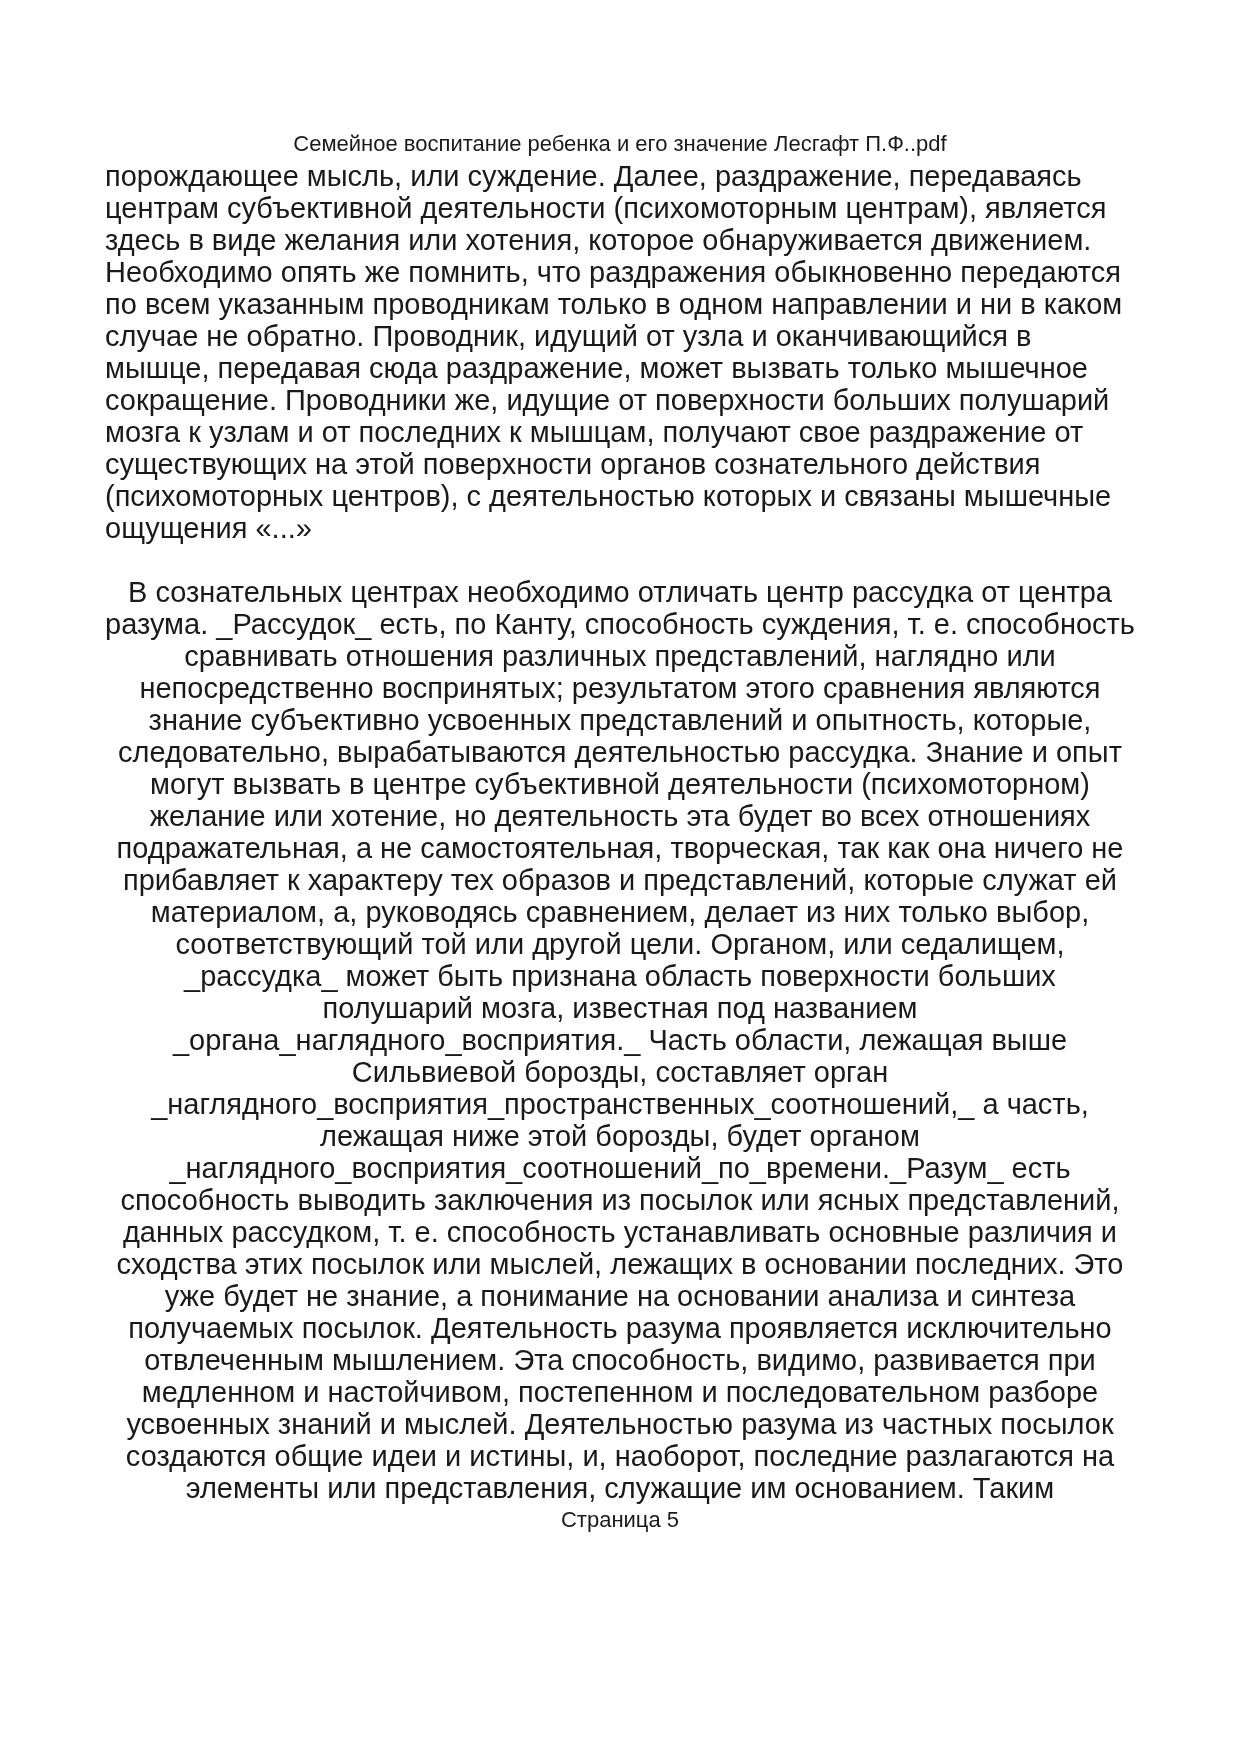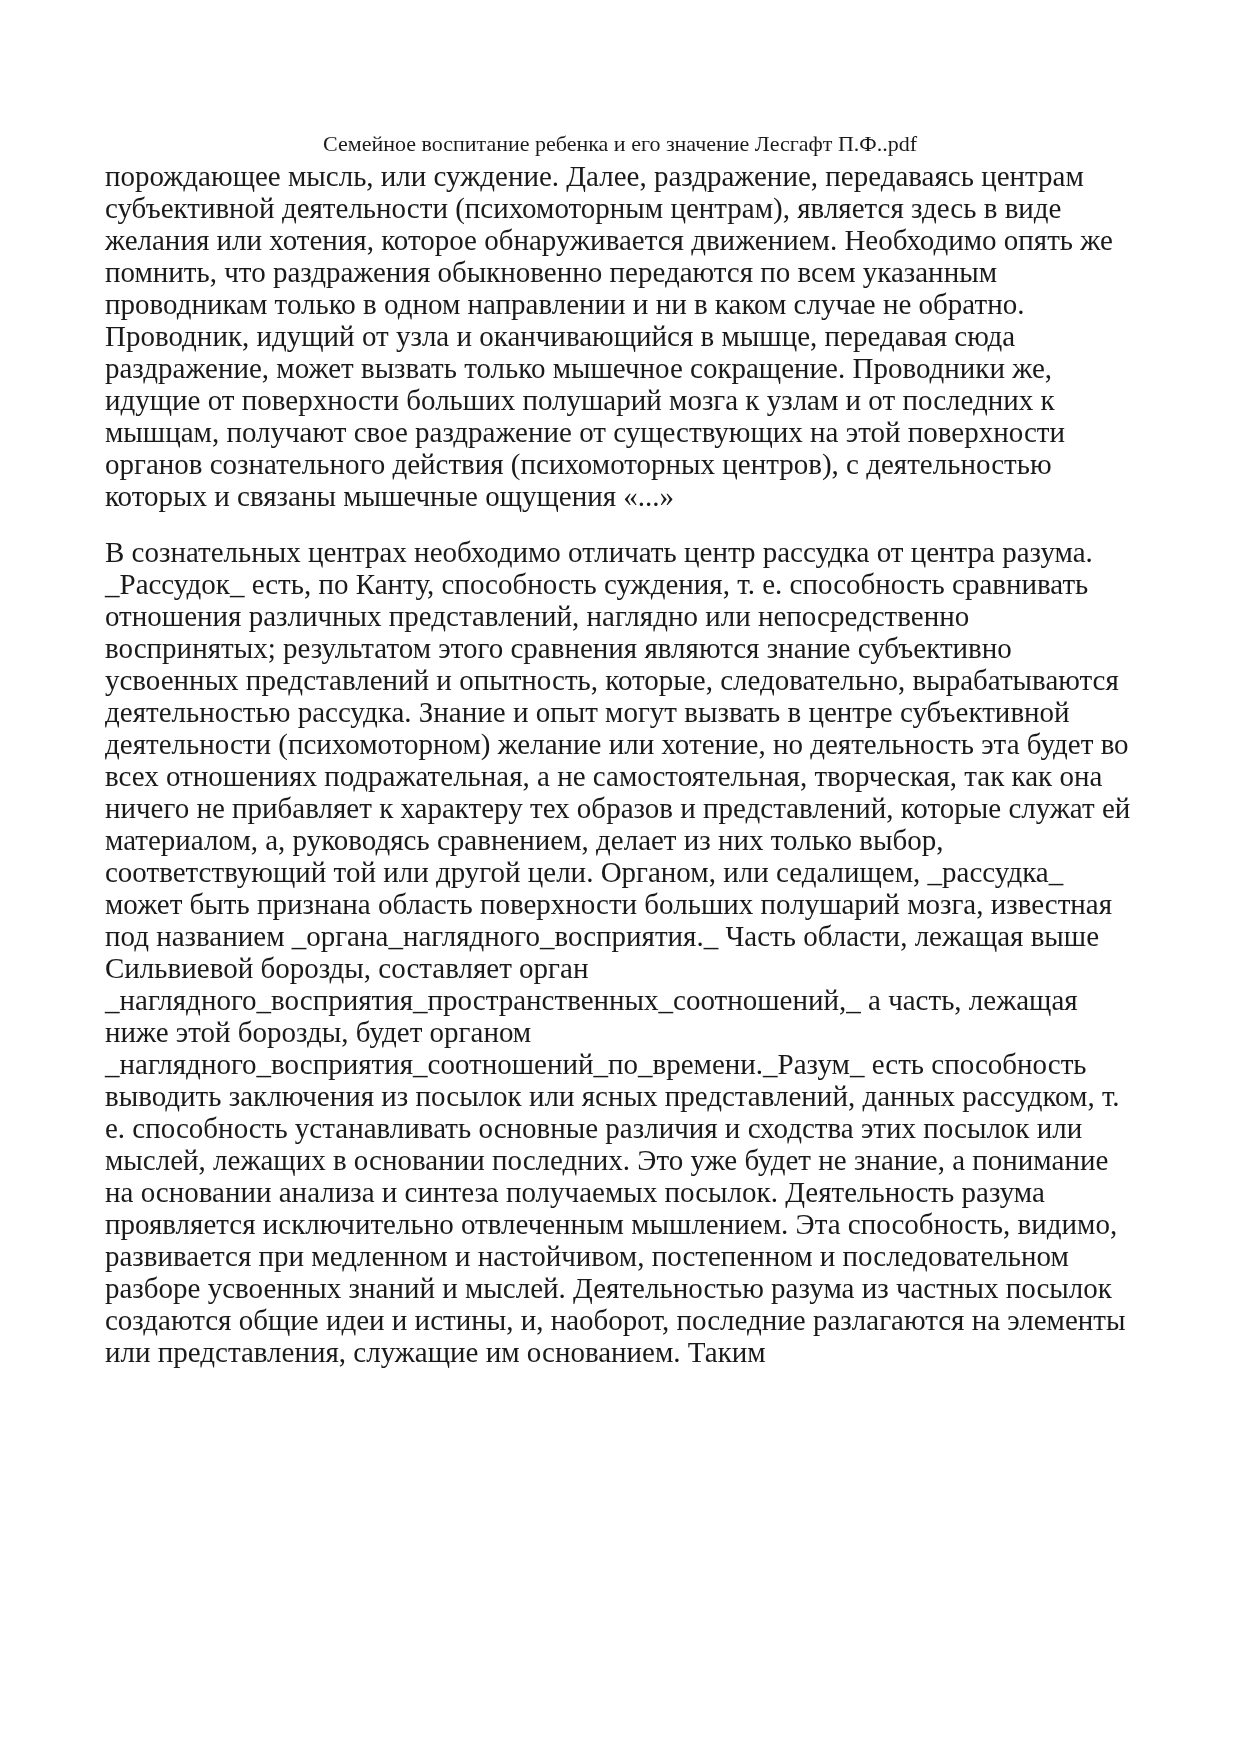--- a/index.html
+++ b/index.html
@@ -13,49 +13,50 @@
     font-family: "Liberation Sans", "DejaVu Sans", sans-serif;
     color: #1a1a1a;
     -webkit-font-smoothing: antialiased;
   }
   .page {
     box-sizing: border-box;
     width: 1240px;
     height: 1754px;
     padding: 128px 105px 0 105px;
     overflow: hidden;
-    font-family: Liberation Serif, serif;
   }
   .doc-title {
     font-size: 22px;
     line-height: 32px;
     text-align: center;
     white-space: nowrap;
   }
   .para {
     font-size: 29px;
     line-height: 32px;
     margin: 0;
     text-align: left;
     max-width: 1030px;
     word-wrap: break-word;
     overflow-wrap: break-word;
   }
   .para + .para {
-    margin-top: 24px; 
+    margin-top: 32px; 
+    text-align: center;
   }
   .page-footer {
     font-size: 22px;
     line-height: 32px;
     text-align: center;
   }
 </style>
 </head>
 <body>
 
 <div class="page">
   <div class="doc-title">Семейное воспитание ребенка и его значение Лесгафт П.Ф..pdf</div>
 
   <p class="para">порождающее мысль, или суждение. Далее, раздражение, передаваясь центрам субъективной деятельности (психомоторным центрам), является здесь в виде желания или хотения, которое обнаруживается движением. Необходимо опять же помнить, что раздражения обыкновенно передаются по всем указанным проводникам только в одном направлении и ни в каком случае не обратно. Проводник, идущий от узла и оканчивающийся в мышце, передавая сюда раздражение, может вызвать только мышечное сокращение. Проводники же, идущие от поверхности больших полушарий мозга к узлам и от последних к мышцам, получают свое раздражение от существующих на этой поверхности органов сознательного действия (психомоторных центров), с деятельностью которых и связаны мышечные ощущения «...»</p>
 
   <p class="para">В сознательных центрах необходимо отличать центр рассудка от центра разума. _Рассудок_ есть, по Канту, способность суждения, т. е. способность сравнивать отношения различных представлений, наглядно или непосредственно воспринятых; результатом этого сравнения являются знание субъективно усвоенных представлений и опытность, которые, следовательно, вырабатываются деятельностью рассудка. Знание и опыт могут вызвать в центре субъективной деятельности (психомоторном) желание или хотение, но деятельность эта будет во всех отношениях подражательная, а не самостоятельная, творческая, так как она ничего не прибавляет к характеру тех образов и представлений, которые служат ей материалом, а, руководясь сравнением, делает из них только выбор, соответствующий той или другой цели. Органом, или седалищем, _рассудка_ может быть признана область поверхности больших полушарий мозга, известная под названием _органа_наглядного_восприятия._ Часть области, лежащая выше Сильвиевой борозды, составляет орган _наглядного_восприятия_пространственных_соотношений,_ а часть, лежащая ниже этой борозды, будет органом _наглядного_восприятия_соотношений_по_времени._Разум_ есть способность выводить заключения из посылок или ясных представлений, данных рассудком, т. е. способность устанавливать основные различия и сходства этих посылок или мыслей, лежащих в основании последних. Это уже будет не знание, а понимание на основании анализа и синтеза получаемых посылок. Деятельность разума проявляется исключительно отвлеченным мышлением. Эта способность, видимо, развивается при медленном и настойчивом, постепенном и последовательном разборе усвоенных знаний и мыслей. Деятельностью разума из частных посылок создаются общие идеи и истины, и, наоборот, последние разлагаются на элементы или представления, служащие им основанием. Таким</p>
 
+  <div class="page-footer">Страница 5</div>
 </div>
 
 </body></html>

